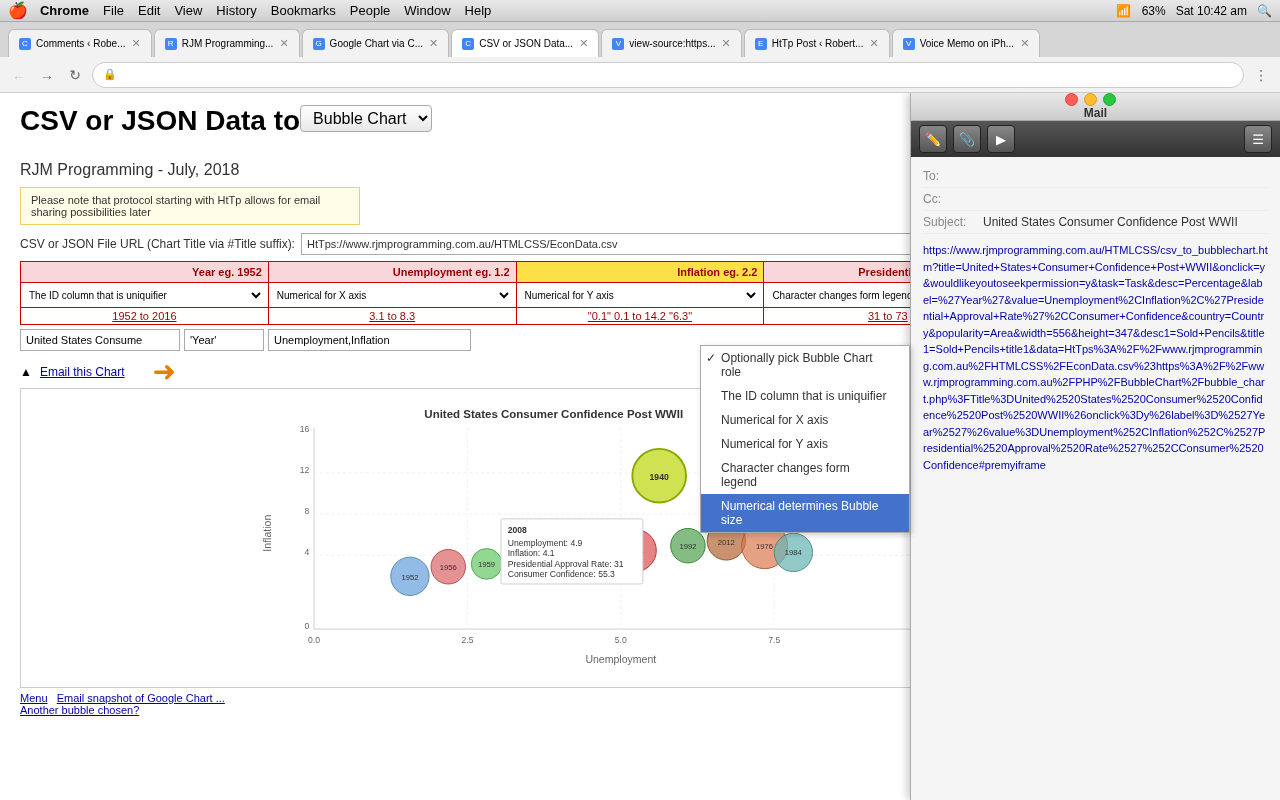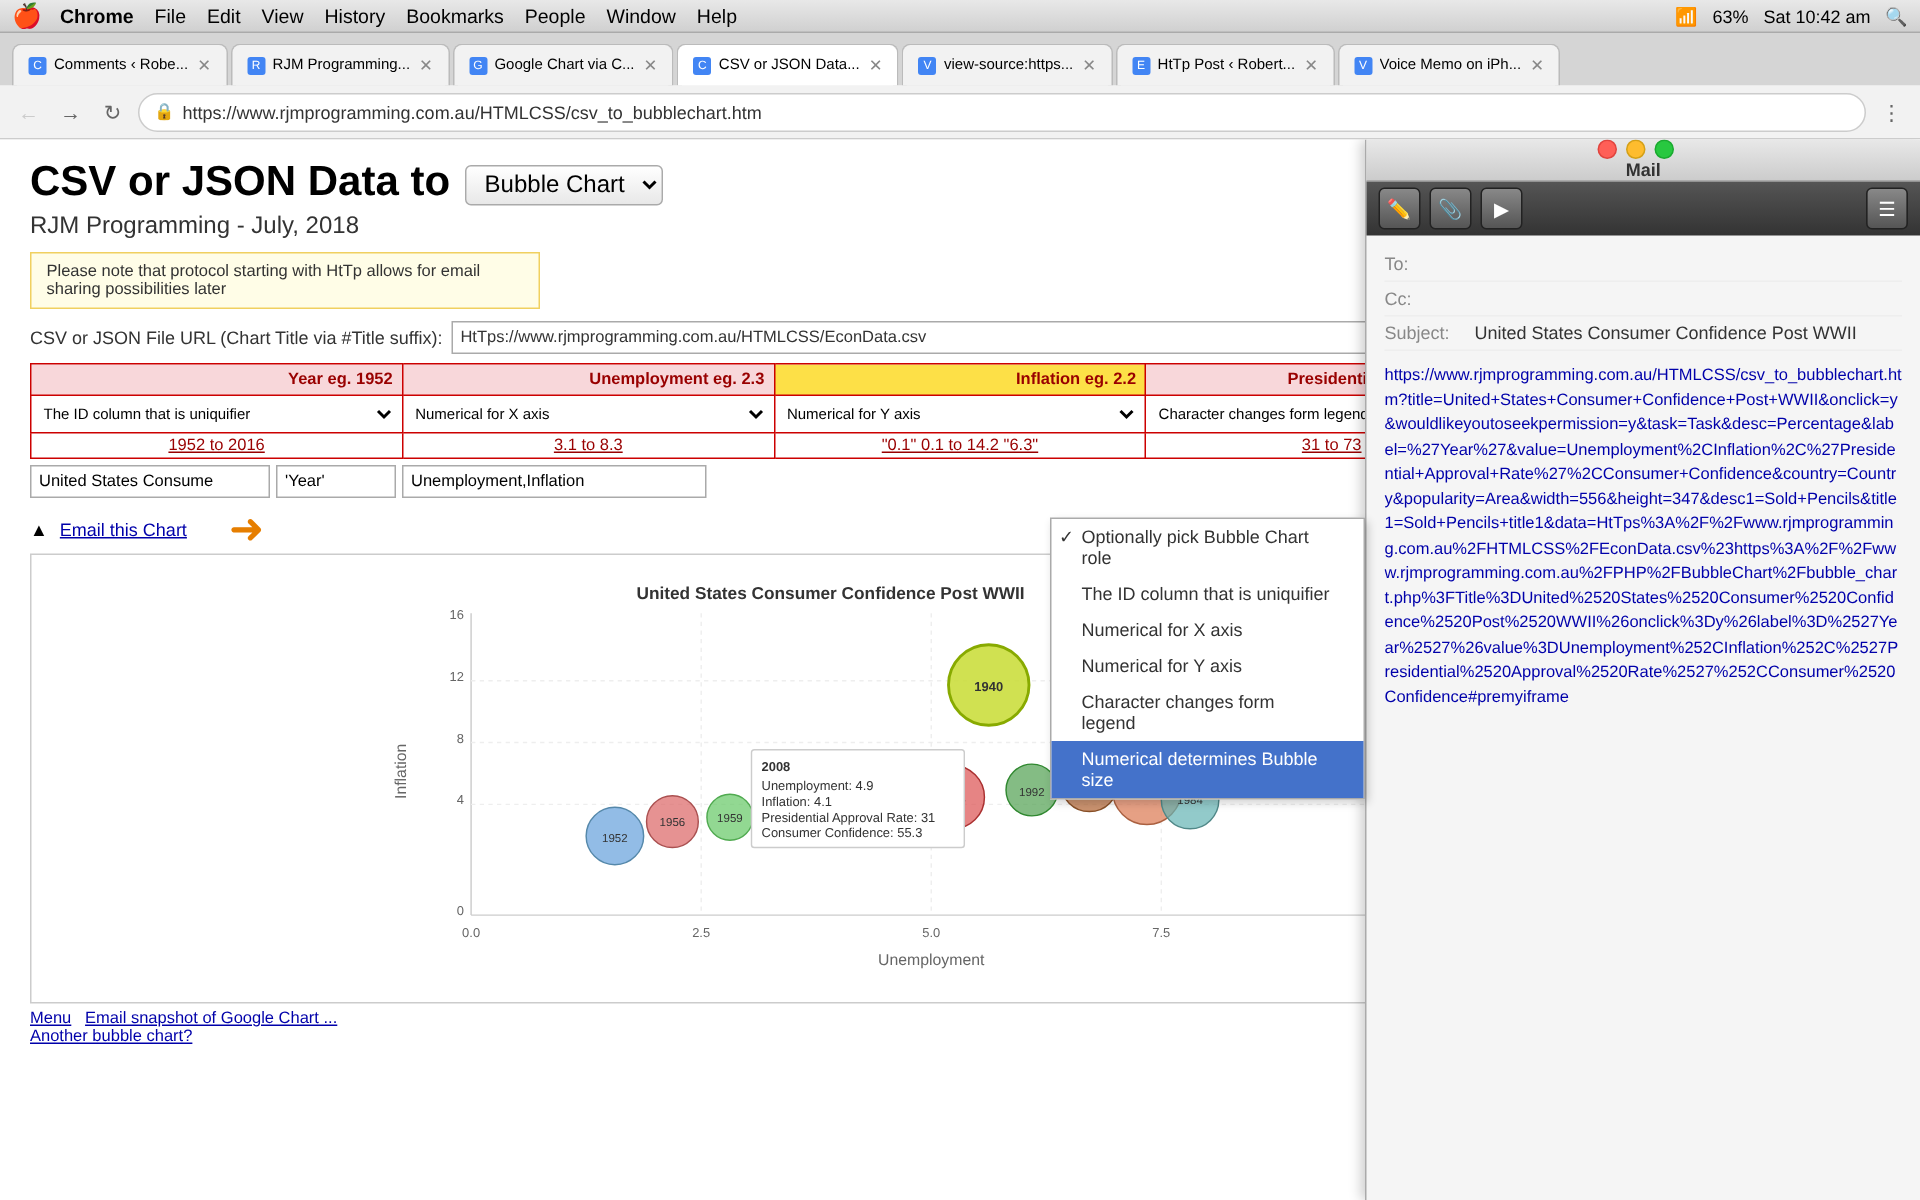--- a/index.html
+++ b/index.html
@@ -77,21 +77,21 @@
 
     
     .page-content {
       background: white;
       padding: 12px 20px;
       height: calc(800px - 22px - 35px - 36px);
       overflow: hidden;
       position: relative;
     }
 
-    .page-title { font-size: 28px; font-weight: bold; color: #000; margin-bottom: 5px; display: flex; align-items: flex-end; gap: 10px; }
+    .page-title { font-size: 28px; font-weight: bold; color: #000; margin-bottom: 24px; display: flex; align-items: flex-start; }
     .dropdown-select {
       font-size: 16px;
       padding: 3px 8px;
       border: 1px solid #aaa;
       border-radius: 4px;
       background: linear-gradient(180deg, #fff, #e8e8e8);
       cursor: pointer;
     }
 
     .site-subtitle { font-size: 16px; color: #333; margin-bottom: 8px; }
@@ -330,21 +330,20 @@
       <span class="tab-close">✕</span>
     </div>
   </div>
 
   <div class="address-bar-row">
     <button class="nav-btn disabled">←</button>
     <button class="nav-btn">→</button>
     <button class="nav-btn">↻</button>
     <div class="address-bar">
       <span class="lock-icon">🔒</span>
-      <span>https://www.rjmprogramming.com.au/HTMLCSS/csv_to_bubblechart.htm</span>
     </div>
     <button class="nav-btn">⋮</button>
   </div>
 
   <div class="page-content">
 
     <div class="page-title">
       <span>CSV or JSON Data to</span>
       <select class="dropdown-select"><option>Bubble Chart</option><option>Line Chart</option><option>Bar Chart</option><option>Pie Chart</option></select>
     </div>
@@ -360,21 +359,21 @@
       <input class="file-url-input" type="text" value="HtTps://www.rjmprogramming.com.au/HTMLCSS/EconData.csv" style="">
       <span class="or-text">or</span>
       <button class="choose-file-btn">Choose file</button>
       <span class="no-file-text">No file chosen</span>
     </div>
 
     <table class="col-table">
       <thead>
         <tr>
           <th>Year eg. 1952</th>
-          <th>Unemployment eg. 2.3</th>
+          <th>Unemployment eg. 1.2</th>
           <th>Inflation eg. 2.2</th>
           <th>Presidential Approval eg. 32</th>
           <th>Consumer Confidence eg. 86.2</th>
         </tr>
       </thead>
       <tbody>
         <tr>
           <td>
             <select class="col-select"><option>The ID column that is uniquifier</option><option>Numerical for X axis</option><option>Numerical for Y axis</option><option>Character changes form legend</option><option>Optionally pick Bubble Chart role</option></select>
           </td>
@@ -514,21 +513,21 @@
         <polygon points="730,233 736,240 724,240" fill="#888"></polygon>
         <polygon points="742,233 748,240 736,240" fill="#888" style="transform:rotate(180deg);transform-origin:742px 237px;"></polygon>
       </svg>
     </div>
 
     <div class="bottom-links">
       <a>Menu</a>
       &nbsp;
       <a>Email snapshot of Google Chart ...</a>
       <br>
-      <a style="font-size:11px;">Another bubble chart?</a>
+      <a style="font-size:11px;">Another bubble chosen?</a>
     </div>
 
     <div class="mail-panel">
       <div class="mail-titlebar">
         <div class="traffic-lights">
           <div class="tl tl-red"></div>
           <div class="tl tl-yellow"></div>
           <div class="tl tl-green"></div>
         </div>
         <span class="mail-title">Mail</span>

